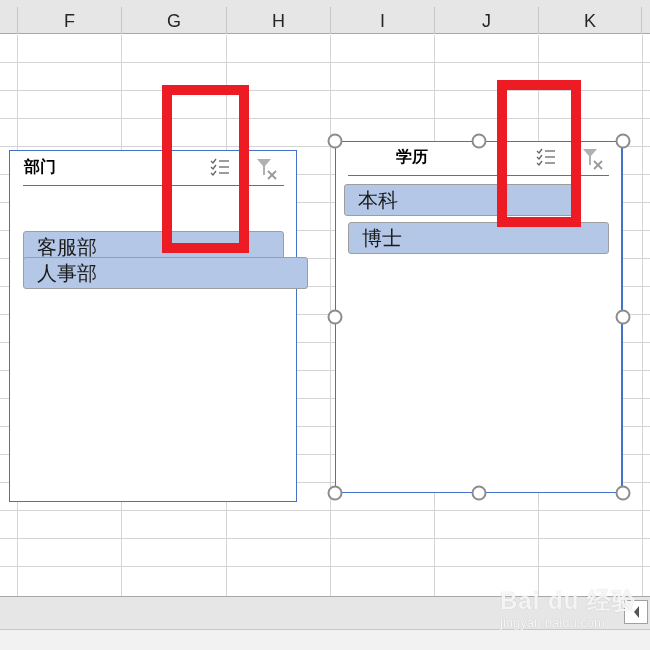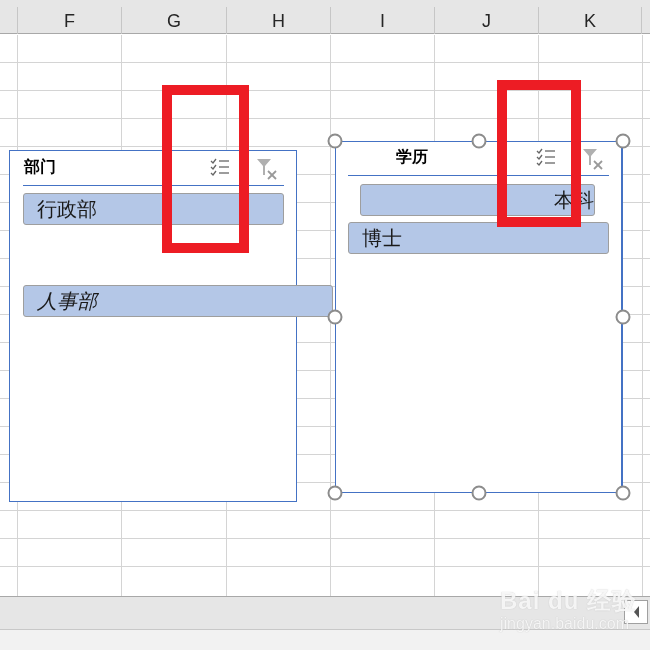--- a/index.html
+++ b/index.html
@@ -66,21 +66,21 @@
   .scroll-left-btn .tri {
     width: 0; height: 0; border-top: 6px solid transparent; border-bottom: 6px solid transparent;
     border-right: 5px solid #555;
   }
   .watermark {
     position: absolute; left: 500px; top: 585px; color: rgba(255,255,255,0.85);
     font-family: "Liberation Sans", sans-serif; pointer-events: none;
     text-shadow: 0 0 1px rgba(150,150,150,0.6);
   }
   .watermark .wm-main { font-size: 24px; font-weight: bold; letter-spacing: 1px; }
-  .watermark .wm-sub { font-size: 16px; margin-top: -2px; }
+  .watermark .wm-sub { font-size: 13px; margin-top: -2px; }
 </style>
 </head>
 <body>
 
 <div class="col-header">
   <div class="col-head-cell" style="left:17px;width:104px;">F</div>
   <div class="col-head-cell" style="left:121px;width:105px;">G</div>
   <div class="col-head-cell" style="left:226px;width:104px;">H</div>
   <div class="col-head-cell" style="left:330px;width:104px;">I</div>
   <div class="col-head-cell" style="left:434px;width:104px;">J</div>
@@ -130,22 +130,22 @@
     </svg>
   </div>
   <div class="slicer-icon" style="left:245px;top:6px;">
     <svg width="24" height="24" viewBox="0 0 24 24">
       <path d="M2 2 L16 2 L10 9 L10 18 L8 18 L8 9 Z" fill="#b0b0b0"></path>
       <line x1="13" y1="14" x2="21" y2="22" stroke="#999" stroke-width="1.8"></line>
       <line x1="21" y1="14" x2="13" y2="22" stroke="#999" stroke-width="1.8"></line>
     </svg>
   </div>
   <div class="slicer-rule" style="left:13px;top:34px;width:261px;"></div>
-  <div class="slicer-item" style="left:13px;top:42px;width:261px;">行政部</div>
-  <div class="slicer-item" style="left:13px;top:134px;width:310px;font-style:italic;">人事部</div>
+  <div class="slicer-item" style="left:13px;top:80px;width:261px;">客服部</div>
+  <div class="slicer-item" style="left:13px;top:106px;width:285px;">人事部</div>
 </div>
 
 <div class="slicer selected" style="left:335px;top:141px;width:288px;height:352px;">
   <div class="slicer-title" style="left:23px;top:5px;margin-left:37px;">学历</div>
   <div class="slicer-icon" style="left:199px;top:5px;">
     <svg width="22" height="22" viewBox="0 0 22 22">
       <path d="M2 4 L4 6 L7 2" stroke="#666" stroke-width="1.3" fill="none"></path>
       <path d="M2 10 L4 12 L7 8" stroke="#666" stroke-width="1.3" fill="none"></path>
       <path d="M2 16 L4 18 L7 14" stroke="#666" stroke-width="1.3" fill="none"></path>
       <line x1="10" y1="4" x2="20" y2="4" stroke="#666" stroke-width="1.3"></line>
@@ -154,21 +154,21 @@
     </svg>
   </div>
   <div class="slicer-icon" style="left:245px;top:5px;">
     <svg width="24" height="24" viewBox="0 0 24 24">
       <path d="M2 2 L16 2 L10 9 L10 18 L8 18 L8 9 Z" fill="#b0b0b0"></path>
       <line x1="13" y1="14" x2="21" y2="22" stroke="#999" stroke-width="1.8"></line>
       <line x1="21" y1="14" x2="13" y2="22" stroke="#999" stroke-width="1.8"></line>
     </svg>
   </div>
   <div class="slicer-rule" style="left:12px;top:33px;width:261px;"></div>
-  <div class="slicer-item" style="left:24px;top:42px;width:235px;text-align:right;">本科</div>
+  <div class="slicer-item" style="left:8px;top:42px;width:235px;">本科</div>
   <div class="slicer-item" style="left:12px;top:80px;width:261px;">博士</div>
 </div>
 
 <div class="handle" style="left:335px;top:141px;"></div>
 <div class="handle" style="left:479px;top:141px;"></div>
 <div class="handle" style="left:623px;top:141px;"></div>
 <div class="handle" style="left:335px;top:317px;"></div>
 <div class="handle" style="left:623px;top:317px;"></div>
 <div class="handle" style="left:335px;top:493px;"></div>
 <div class="handle" style="left:479px;top:493px;"></div>

